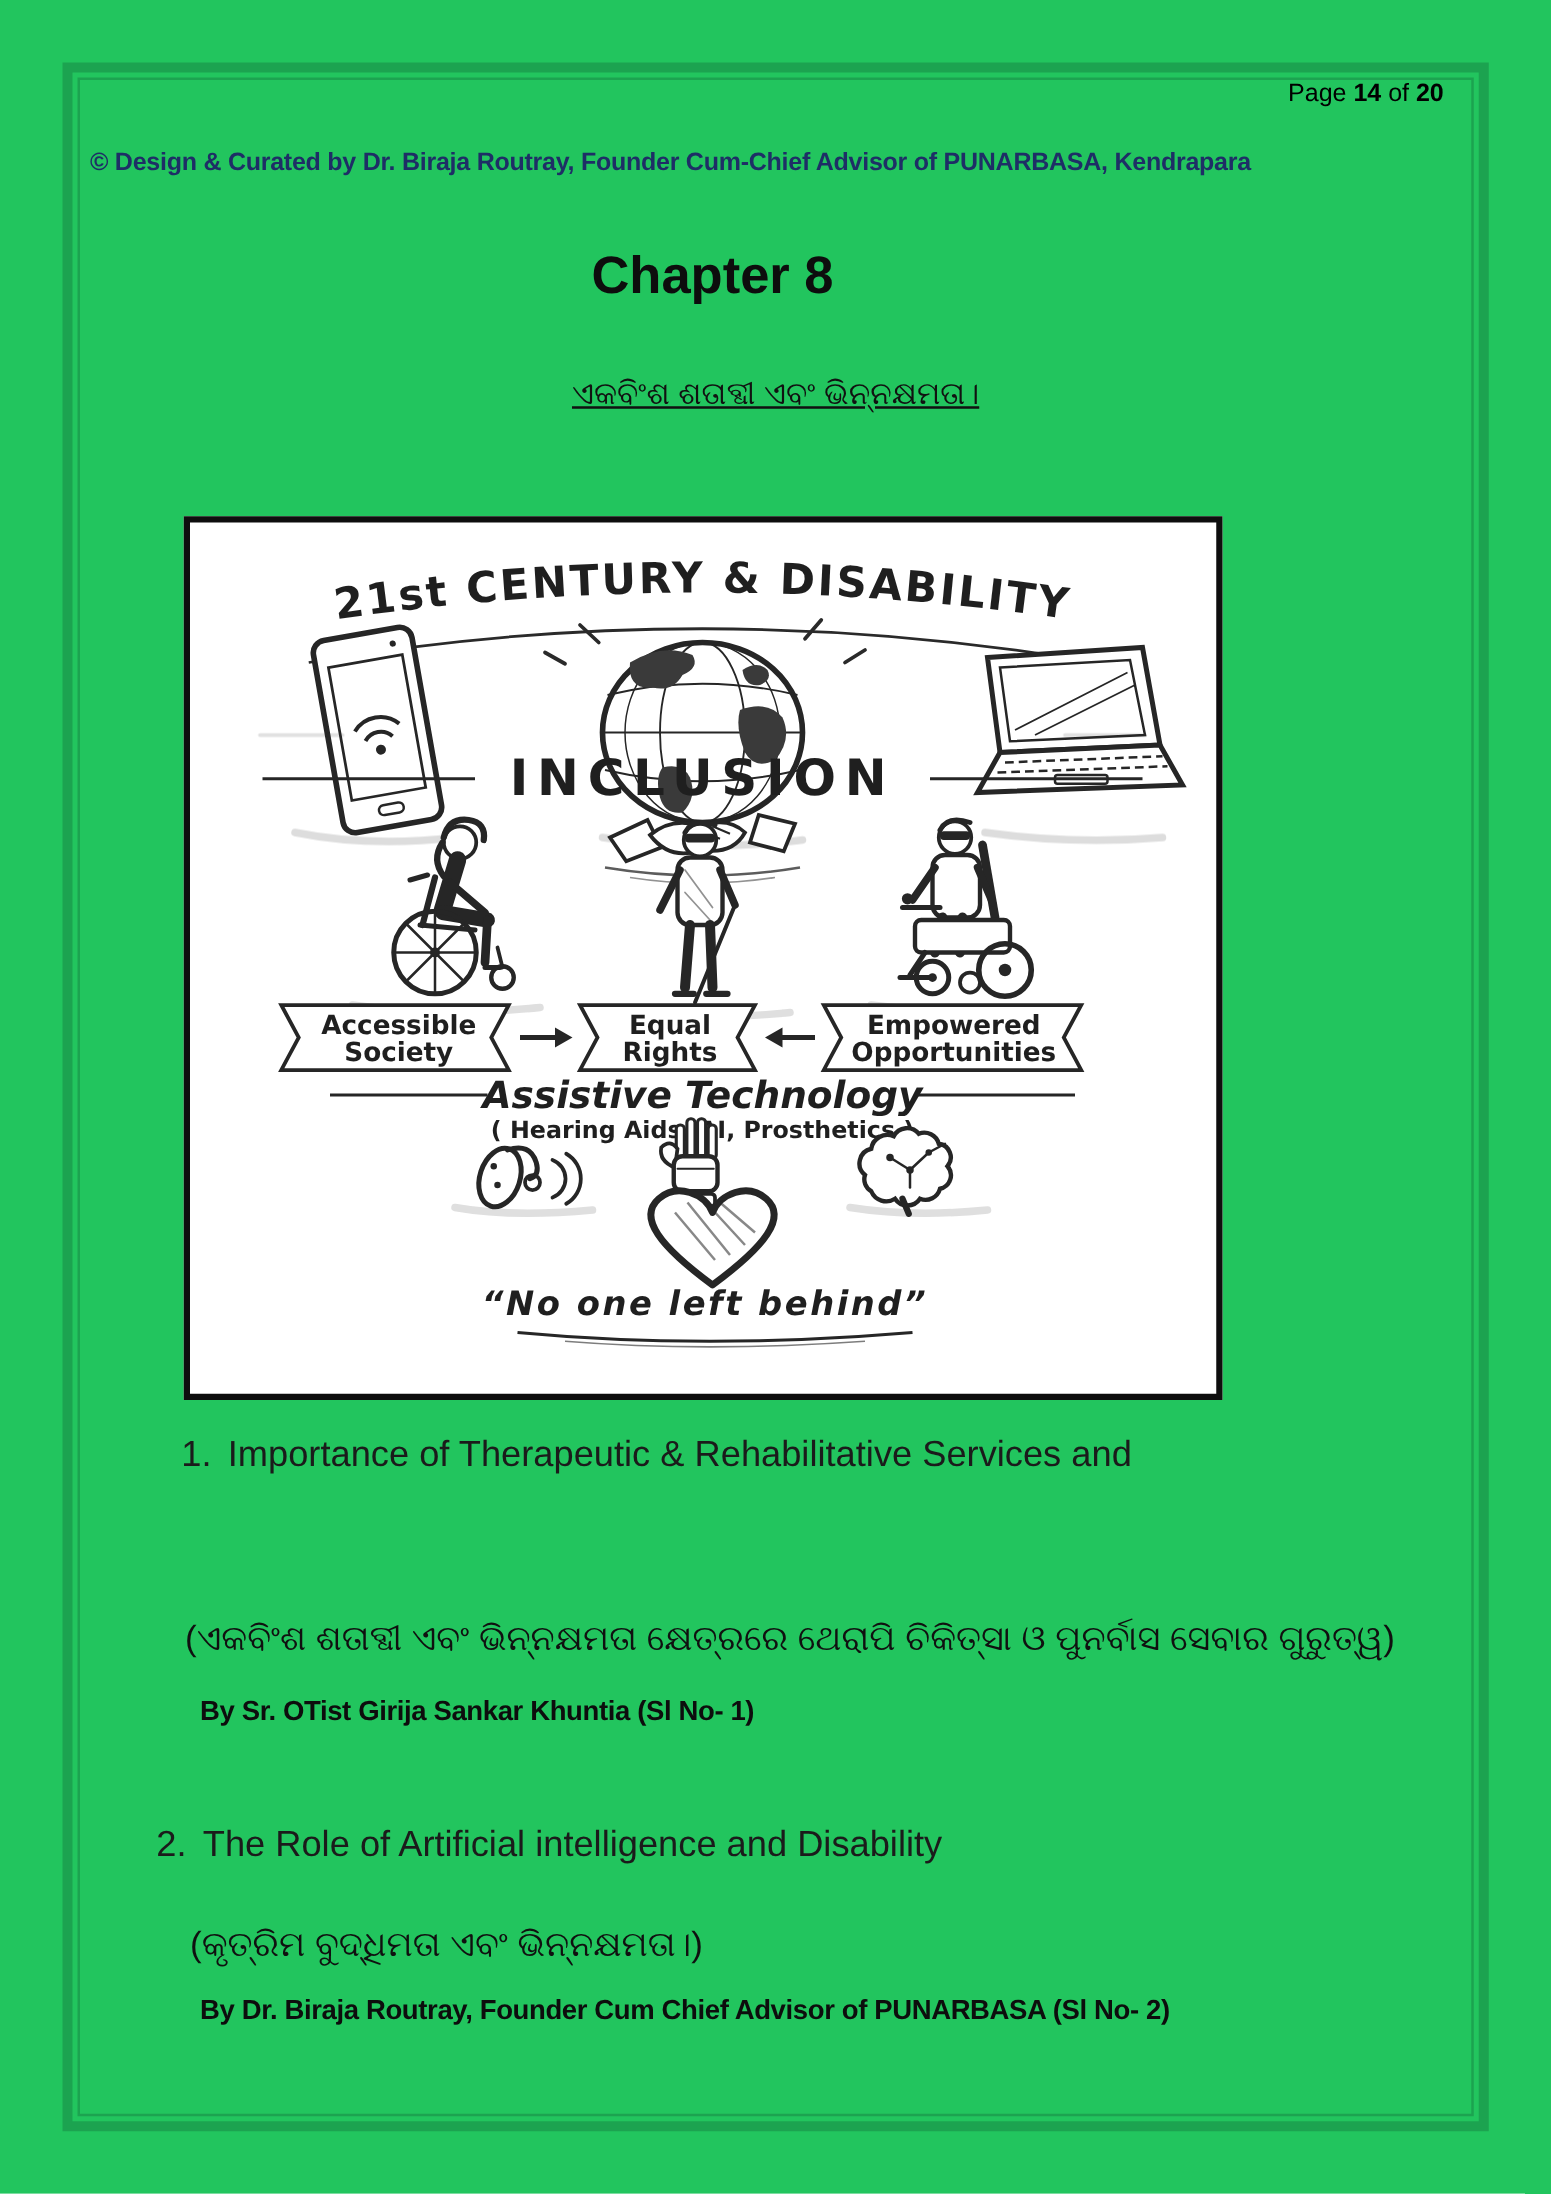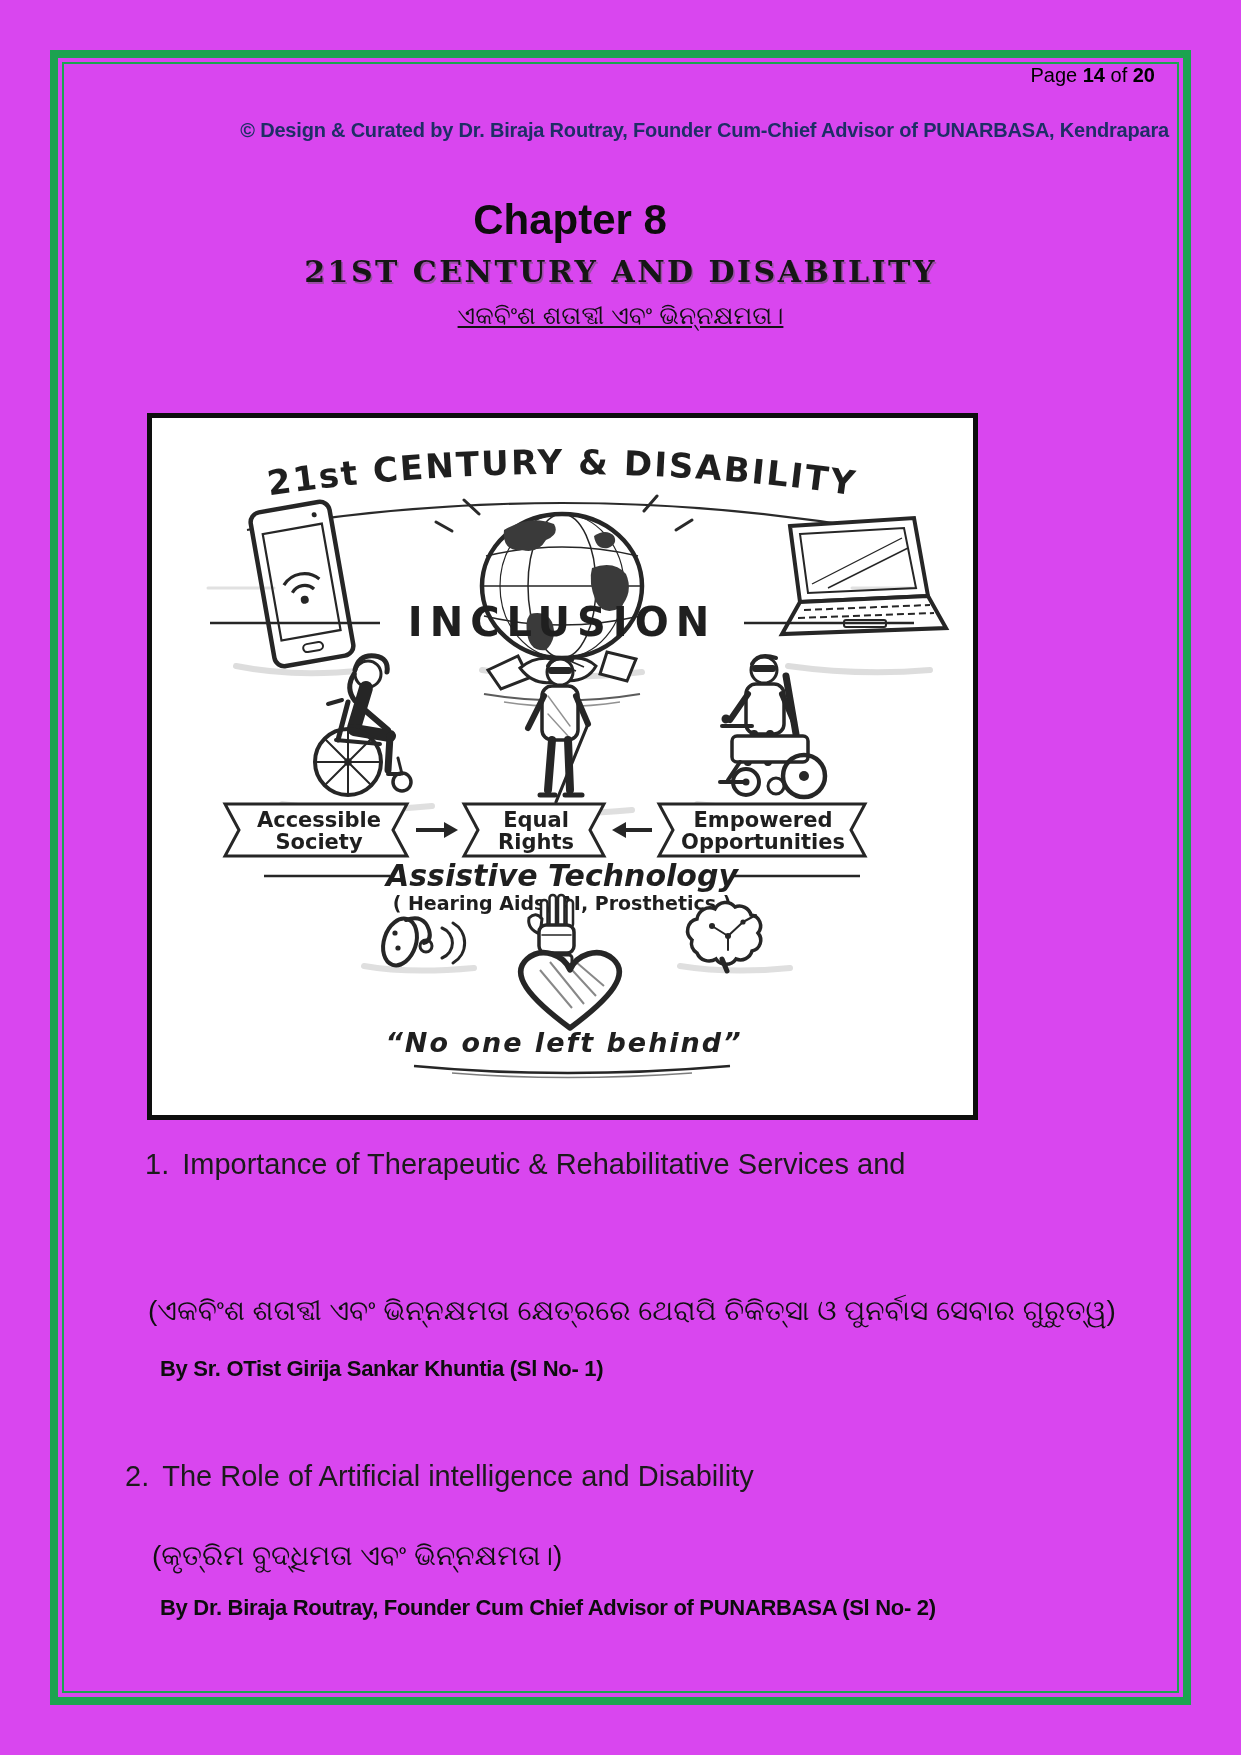--- a/index.html
+++ b/index.html
@@ -1,27 +1,27 @@
 <!DOCTYPE html>
 <html><head>
 <meta charset="utf-8">
 <style>
   html,body { margin:0; padding:0; background:#ffffff; }
   .page {
-    position:relative; width:1241px; height:1755px; background:#d946ef;
+    position:relative; width:1241px; height:1755px; background:#22c55e;
     font-family:"Liberation Sans", sans-serif; color:#111; overflow:hidden;
   }
   .border-outer { position:absolute; inset:50px; border:8px solid #1CA350; pointer-events:none; }
   .border-inner { position:absolute; inset:62px; border:2px solid #1CA350; pointer-events:none; }
 
   .page-num { position:absolute; top:64px; right:86px; font-size:20px; color:#000; }
   .page-num .bold { font-weight:bold; }
 
   .copyright {
-    position:absolute; top:119px; left:72px; right:72px; text-align:right;
+    position:absolute; top:119px; left:72px; right:72px; text-align:left;
     font-size:20px; font-weight:bold; color:#1E2E66; letter-spacing:-0.2px; white-space:nowrap;
   }
 
   .chapter { position:absolute; top:196px; left:0; width:1140px; text-align:center;
     font-size:42px; font-weight:bold; color:#0d0d0d; }
 
   .deco-title {
     position:absolute; top:254px; left:0; right:0; text-align:center;
     font-family:"DejaVu Serif", serif; font-weight:bold; font-size:30px;
     letter-spacing:2.5px; color:#161616;
@@ -48,21 +48,20 @@
 <div class="page">
 
   <div class="border-outer"></div>
   <div class="border-inner"></div>
 
   <div class="page-num"><span>Page </span><span class="bold">14</span><span> of </span><span class="bold">20</span></div>
 
   <div class="copyright">© Design &amp; Curated by Dr. Biraja Routray, Founder Cum-Chief Advisor of PUNARBASA, Kendrapara</div>
 
   <div class="chapter">Chapter 8</div>
-  <div class="deco-title">21ST CENTURY AND DISABILITY</div>
   <div class="odia-sub">ଏକବିଂଶ ଶତାବ୍ଦୀ ଏବଂ ଭିନ୍ନକ୍ଷମତା।</div>
 
   <div class="figure-frame">
     <svg class="sketch" width="821" height="697" viewBox="0 0 821 697">
 
       <defs>
           <path id="arc-title-path" d="M 75 84 Q 410 28 745 84" fill="none"></path>
         </defs>
       <text font-size="34" font-weight="bold" fill="#1f1f1f" letter-spacing="2" text-anchor="middle"><textPath href="#arc-title-path" startOffset="50%">21st CENTURY &amp; DISABILITY</textPath></text>
       <path d="M 95 112 Q 410 58 725 112" stroke="#2a2a2a" stroke-width="2.2" fill="none"></path>

